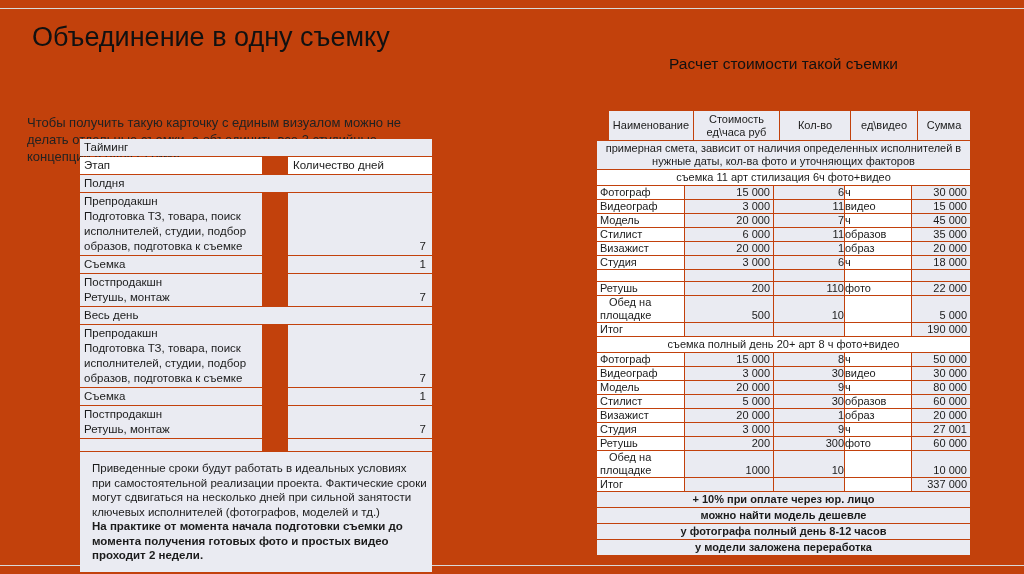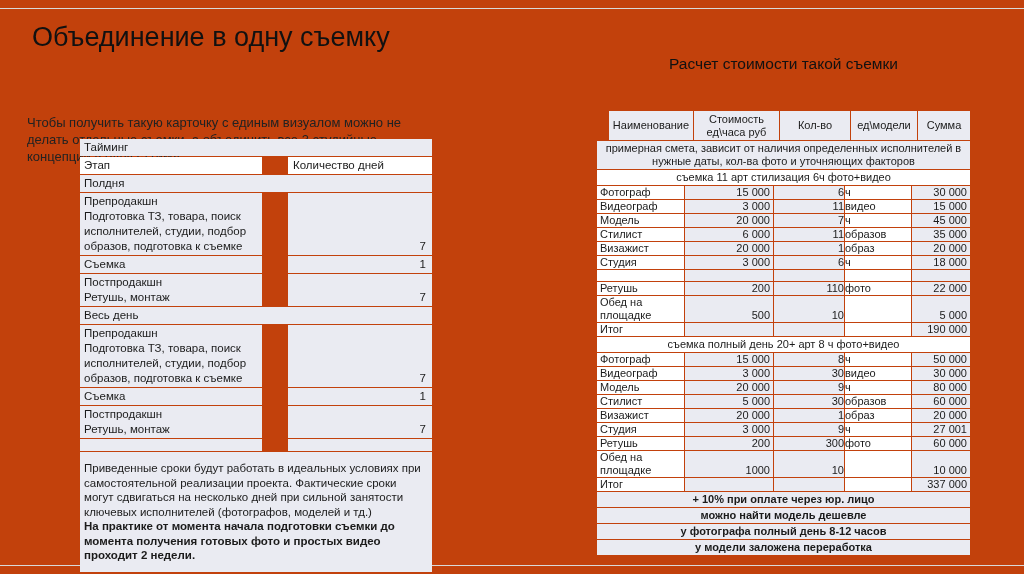--- a/index.html
+++ b/index.html
@@ -18,33 +18,33 @@
   .timing{position:absolute;left:80px;top:139px;width:352px;display:flex;flex-direction:column;gap:1px;
           font-size:11.5px;line-height:15px;}
   .trow{display:flex;gap:1px;}
   .cell{background:var(--fill,#eaebf2);}
   .wbg{background:#ffffff;}
   .sec{flex:1;padding:1px 4px;}
   .lab{width:178px;padding:1px 0 1px 4px;white-space:pre-line;}
   .val{flex:1;display:flex;align-items:flex-end;justify-content:flex-end;padding:1px 6px 1px 5px;margin-left:25px;}
   .vleft{justify-content:flex-start;}
   .t-empty{height:12px;}
-  .note{flex:1;padding:9px 5px 9px 4px;line-height:14.5px;}
+  .note{flex:1;padding:9px 5px 9px 12px;line-height:14.5px;}
   .note .bold{font-weight:700;}
 
   
   .cost{position:absolute;left:597px;top:111px;width:373px;display:flex;flex-direction:column;gap:1px;
         font-size:11px;line-height:13px;}
   .crow{display:flex;gap:1px;}
   .col0{width:84px;}.col1{width:85px;}.col2{width:70px;}.col3{width:66px;}.col4{flex:1;}
   .c-header{height:29px;padding-left:12px;}
   .h{display:flex;align-items:center;justify-content:center;text-align:center;white-space:pre-line;line-height:12.5px;}
   .m{flex:1;text-align:center;padding:1px 2px;}
   .b{font-weight:700;}
-  .cname{padding:0 0 0 3px;white-space:pre-line;display:flex;align-items:flex-end;}
+  .cname{padding:0 0 0 3px;white-space:pre-line;display:flex;align-items:flex-end;text-align:right;}
   .cnum{display:flex;align-items:flex-end;justify-content:flex-end;padding-right:3px;}
   .cqty{display:flex;align-items:flex-end;justify-content:flex-end;padding-right:0;}
   .cunit{display:flex;align-items:flex-end;justify-content:flex-start;padding-left:0;}
   .c-empty{height:11px;}
 </style>
 </head>
 <body>
 
 <div class="slide">
   <div class="edge top"></div>
@@ -106,21 +106,21 @@
           <div class="bold">На практике от момента начала подготовки съемки до момента получения готовых фото и простых видео проходит 2 недели.</div>
         </div>
       </div>
     </div>
   <div class="cost" id="cost-rows">
       <div class="crow c-header">
         <div class="cell h col0">Наименование</div>
         <div class="cell h col1">Стоимость
 ед\часа руб</div>
         <div class="cell h col2">Кол-во</div>
-        <div class="cell h col3">ед\модели</div>
+        <div class="cell h col3">ед\видео</div>
         <div class="cell h col4">Сумма</div>
       </div>
       <div class="crow c-merged">
         <div class="cell m">примерная смета, зависит от наличия определенных исполнителей в нужные даты, кол-ва фото и уточняющих факторов</div>
       </div>
       <div class="crow c-merged">
         <div class="cell m wbg">съемка 11 арт стилизация 6ч фото+видео</div>
       </div>
       <div class="crow c-data">
         <div class="cell cname col0 wbg">Фотограф</div>

